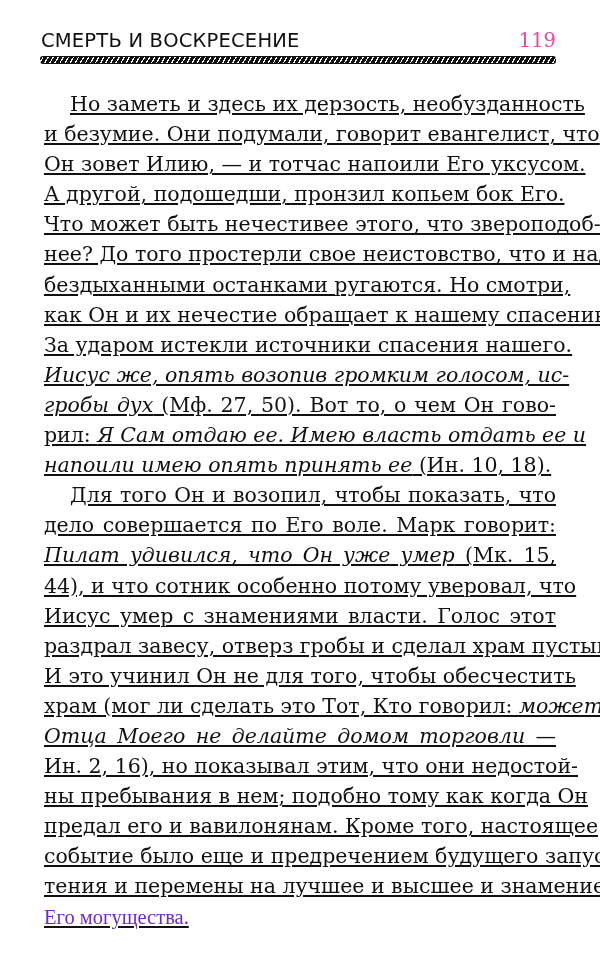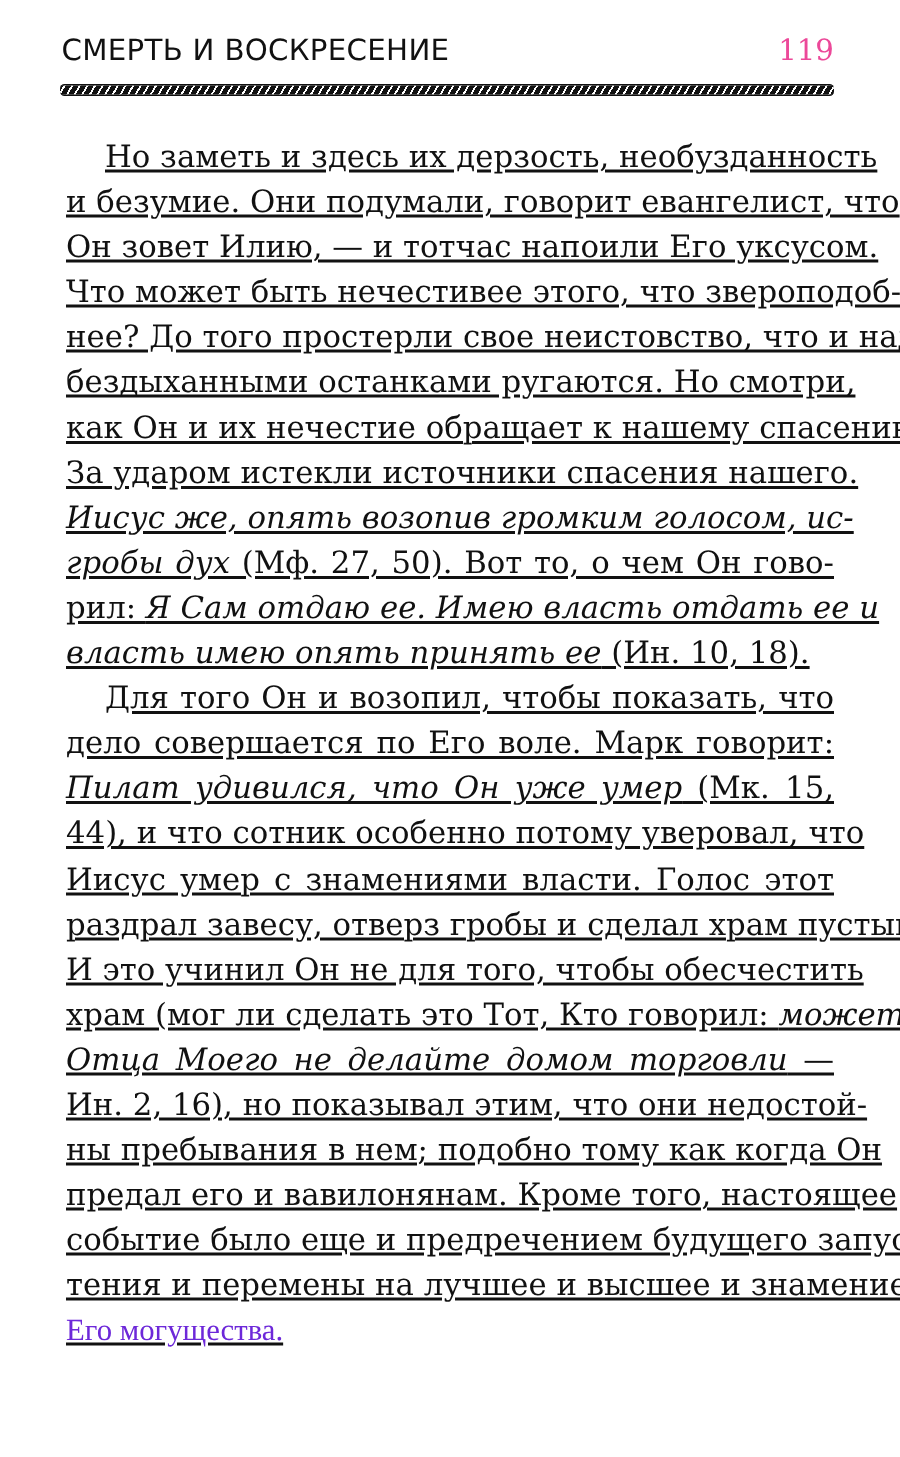--- a/index.html
+++ b/index.html
@@ -22,20 +22,21 @@
     height: 971px;
   }
   .running-head {
     position: absolute;
     left: 41px;
     right: 44px;
     top: 22px;
     height: 30px;
     display: flex;
     justify-content: space-between;
+    align-items: flex-end;
   }
   .running-title {
     font-family: "DejaVu Sans", "Liberation Sans", sans-serif;
     font-size: 19.5px;
     letter-spacing: 0.2px;
     color: #111;
     font-weight: normal;
   }
   .page-number {
     font-family: "DejaVu Serif", serif;
@@ -103,29 +104,30 @@
     <span class="page-number">119</span>
   </div>
 
   <div class="rope-rule"></div>
 
   <div class="body-text">
     <div class="para">
         <span class="line indent"><span>Но заметь и здесь их дерзость, необузданность</span></span>
         <span class="line"><span>и безумие. Они подумали, говорит евангелист, что</span></span>
         <span class="line"><span>Он зовет Илию, — и тотчас напоили Его уксусом.</span></span>
+        <span class="line"><span>А другой, подошедши, пронзил копьем бок Его.</span></span>
         <span class="line"><span>Что может быть нечестивее этого, что звероподоб-</span></span>
         <span class="line"><span>нее? До того простерли свое неистовство, что и над</span></span>
         <span class="line"><span>бездыханными останками ругаются. Но смотри,</span></span>
         <span class="line"><span>как Он и их нечестие обращает к нашему спасению.</span></span>
         <span class="line"><span>За ударом истекли источники спасения нашего.</span></span>
         <span class="line"><span class="it">Иисус же, опять возопив громким голосом, ис-</span></span>
         <span class="line"><span class="it">гробы дух</span><span> (Мф. 27, 50). Вот то, о чем Он гово-</span></span>
         <span class="line"><span>рил: </span><span class="it">Я Сам отдаю ее. Имею власть отдать ее и</span></span>
-        <span class="line last"><span class="it">власть имею опять принять ее</span><span> (Ин. 10, 18).</span></span>
+        <span class="line last"><span class="it">напоили имею опять принять ее</span><span> (Ин. 10, 18).</span></span>
       </div>
     <div class="para">
         <span class="line indent"><span>Для того Он и возопил, чтобы показать, что</span></span>
         <span class="line"><span>дело совершается по Его воле. Марк говорит:</span></span>
         <span class="line"><span class="it">Пилат удивился, что Он уже умер</span><span> (Мк. 15,</span></span>
         <span class="line"><span>44), и что сотник особенно потому уверовал, что</span></span>
         <span class="line"><span>Иисус умер с знамениями власти. Голос этот</span></span>
         <span class="line"><span>раздрал завесу, отверз гробы и сделал храм пустым.</span></span>
         <span class="line"><span>И это учинил Он не для того, чтобы обесчестить</span></span>
         <span class="line"><span>храм (мог ли сделать это Тот, Кто говорил: </span><span class="it">может</span></span>

